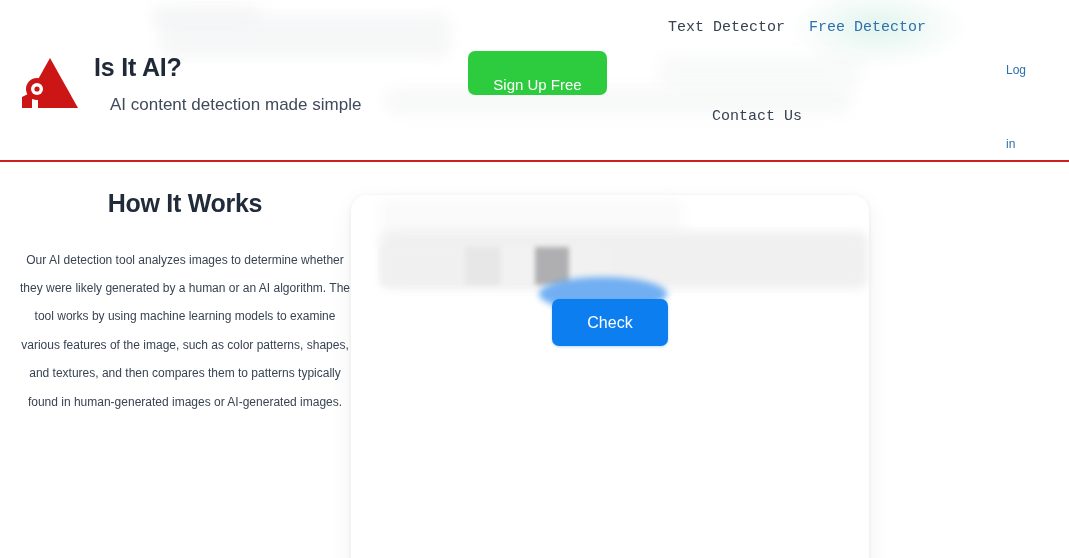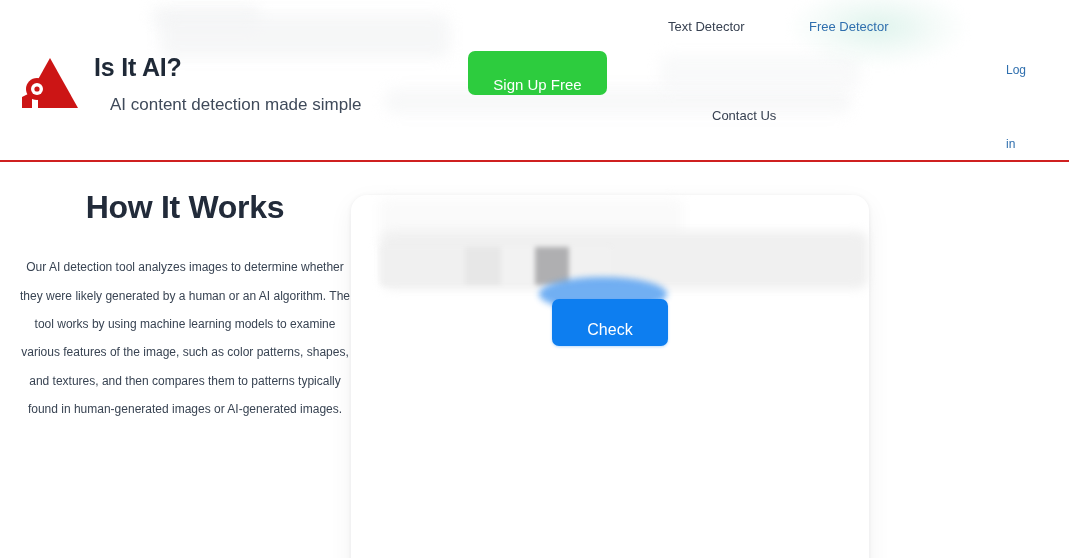--- a/index.html
+++ b/index.html
@@ -93,25 +93,26 @@
     font-family: "Liberation Sans", sans-serif;
     font-size: 15px;
     line-height: 44px;
     text-align: center;
     padding: 12px;
     cursor: pointer;
   }
 
   .nav-link {
     position: absolute;
-    font-size: 13px;
+    font-size: 15px;
     color: #374151;
     text-decoration: none;
     white-space: nowrap;
     cursor: pointer;
+    font-family: Liberation Mono, monospace;
   }
   .nav-text-detector  { left: 668px; top: 19px; }
   .nav-image-detector { left: 809px; top: 19px; color: #2f6fae; }
   .nav-contact-us     { left: 704px; top: 108px; margin-left: 8px; }
 
   .login-link {
     position: absolute;
     left: 1006px; top: 33px;
     width: 28px;
     font-size: 12px;
@@ -139,21 +140,21 @@
   }
 
   .info-col {
     position: absolute;
     left: 18px; top: 28px;
     width: 334px;
     text-align: center;
   }
   .section-title {
     margin: 0 0 28px 0;
-    font-size: 32px;
+    font-size: 25px;
     font-weight: 700;
     color: #222b3a;
     letter-spacing: -.3px;
     line-height: 1.1;
   }
   .section-body {
     margin: 0;
     font-size: 12px;
     line-height: 28.4px;
     color: #394453;
@@ -214,21 +215,21 @@
     left: 201px; top: 104px;
     width: 116px; height: 47px;
     background: #0d7ef0;
     color: #ffffff;
     border: none;
     border-radius: 7px;
     font-family: "Liberation Sans", sans-serif;
     font-size: 16px;
     line-height: 47px;
     text-align: center;
-    padding: 7px;
+    padding: 0;
     cursor: pointer;
     box-shadow: 0 1px 3px rgba(13,126,240,.28);
   }
 </style>
 </head>
 <body>
 
 <div class="page">
 
   <header class="header">

